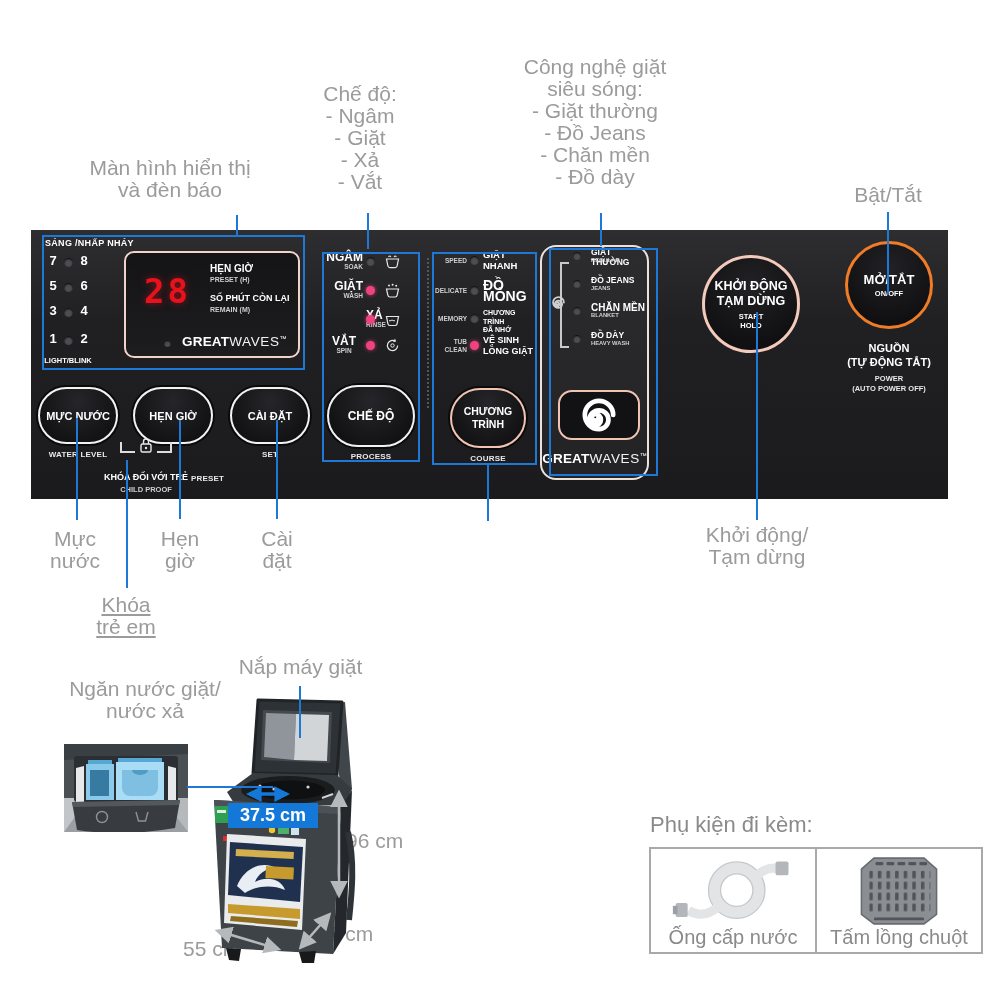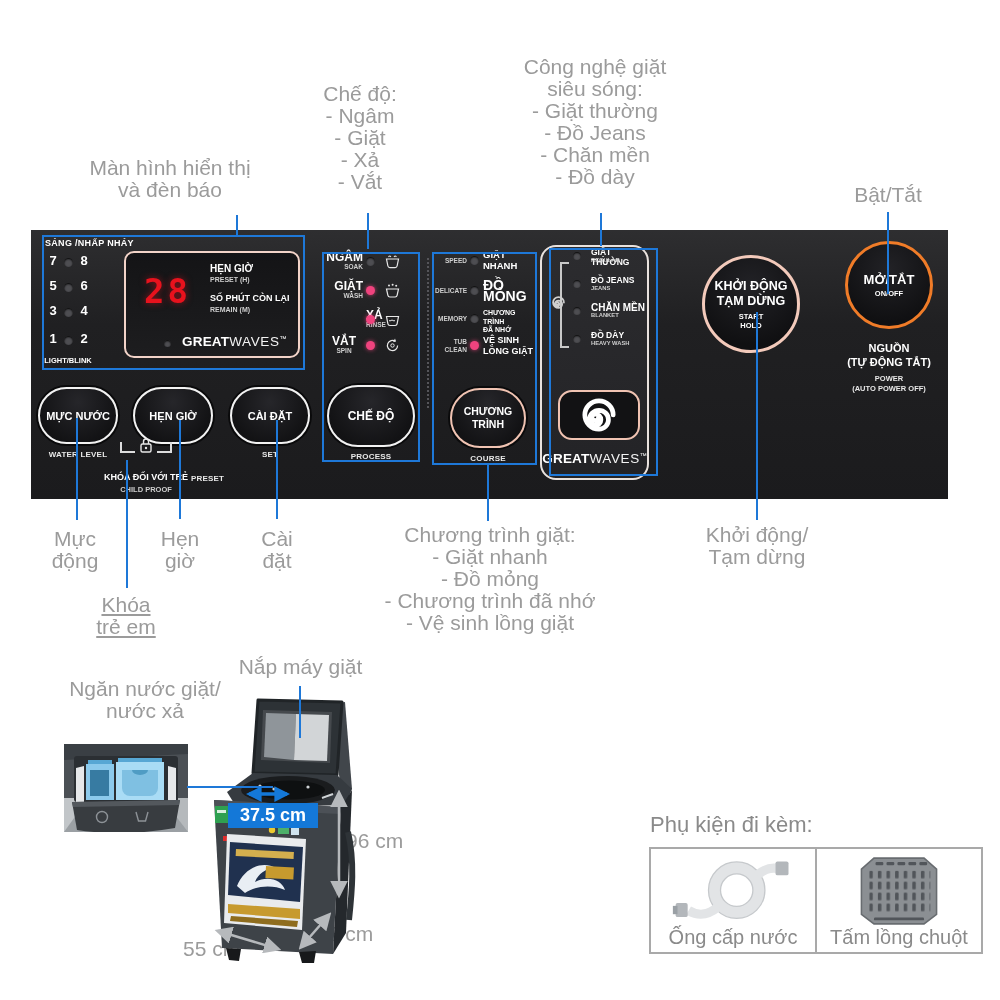--- a/index.html
+++ b/index.html
@@ -87,32 +87,27 @@
 - Xả
 - Vắt</div>
   <div class="callout" style="left:480px;top:56px;width:230px;">Công nghệ giặt
 siêu sóng:
 - Giặt thường
 - Đồ Jeans
 - Chăn mền
 - Đồ dày</div>
   <div class="callout" style="left:828px;top:184px;width:120px;text-align:center;">Bật/Tắt</div>
   <div class="callout" style="left:30px;top:528px;width:90px;">Mực
-động</div>
+nước</div>
   <div class="callout" style="left:232px;top:528px;width:90px;">Cài
 đặt</div>
   <div class="callout" style="left:135px;top:528px;width:90px;">Hẹn
 giờ</div>
   <div class="callout" style="left:71px;top:594px;width:110px;text-decoration:underline;">Khóa
 trẻ em</div>
-  <div class="callout" style="left:355px;top:524px;width:270px;">Chương trình giặt:
-- Giặt nhanh
-- Đồ mỏng
-- Chương trình đã nhớ
-- Vệ sinh lồng giặt</div>
   <div class="callout" style="left:682px;top:524px;width:150px;">Khởi động/
 Tạm dừng</div>
   <div class="callout" style="left:40px;top:678px;width:210px;">Ngăn nước giặt/
 nước xả</div>
   <div class="callout" style="left:228px;top:656px;width:145px;">Nắp máy giặt</div>
 
   <div class="vline" style="left:236px;top:215px;height:20px;"></div>
   <div class="vline" style="left:367px;top:213px;height:36px;"></div>
   <div class="vline" style="left:600px;top:213px;height:33px;"></div>
   <div class="vline" style="left:887px;top:212px;height:82px;"></div>

